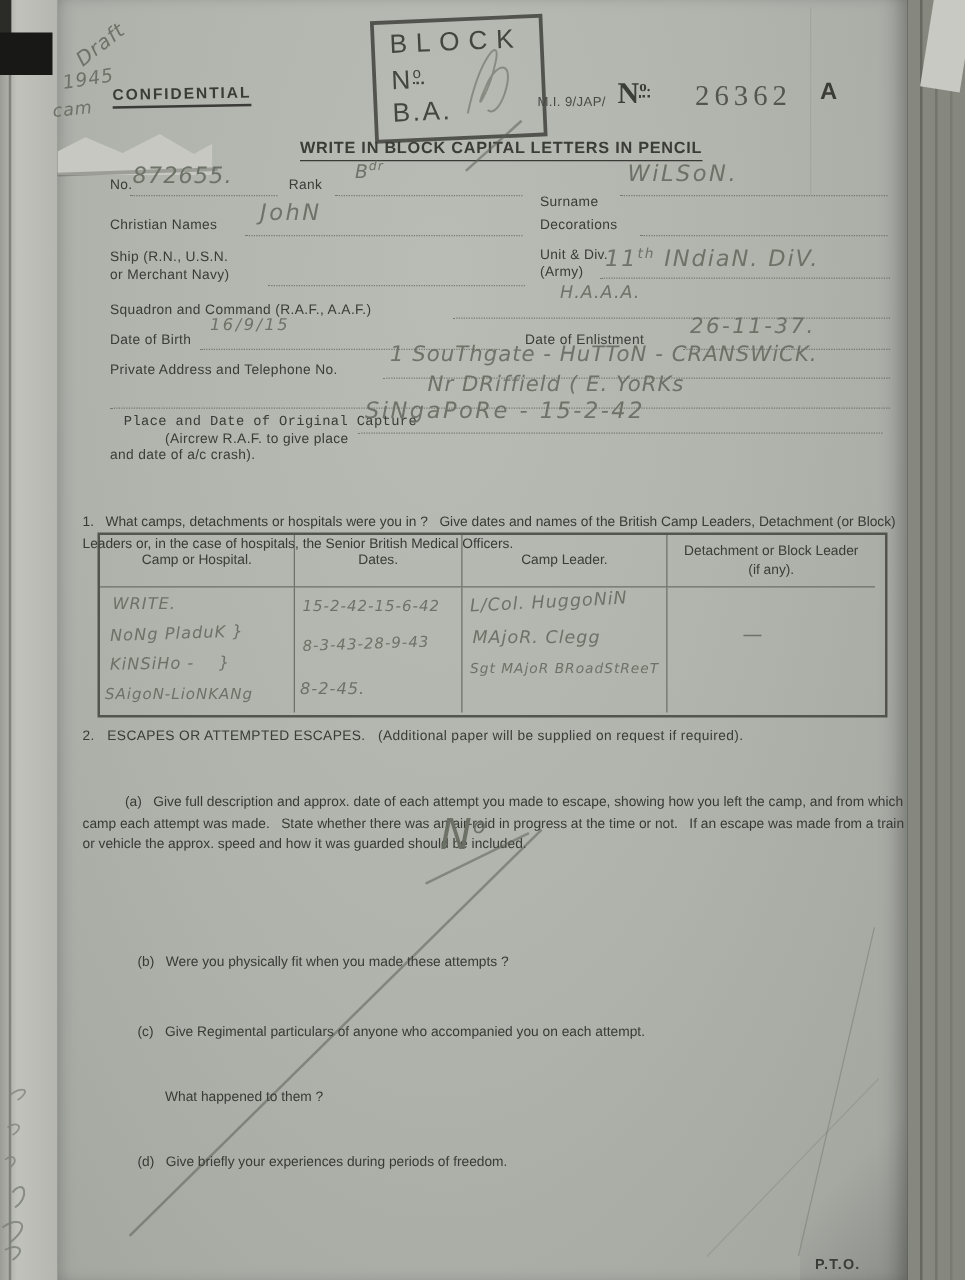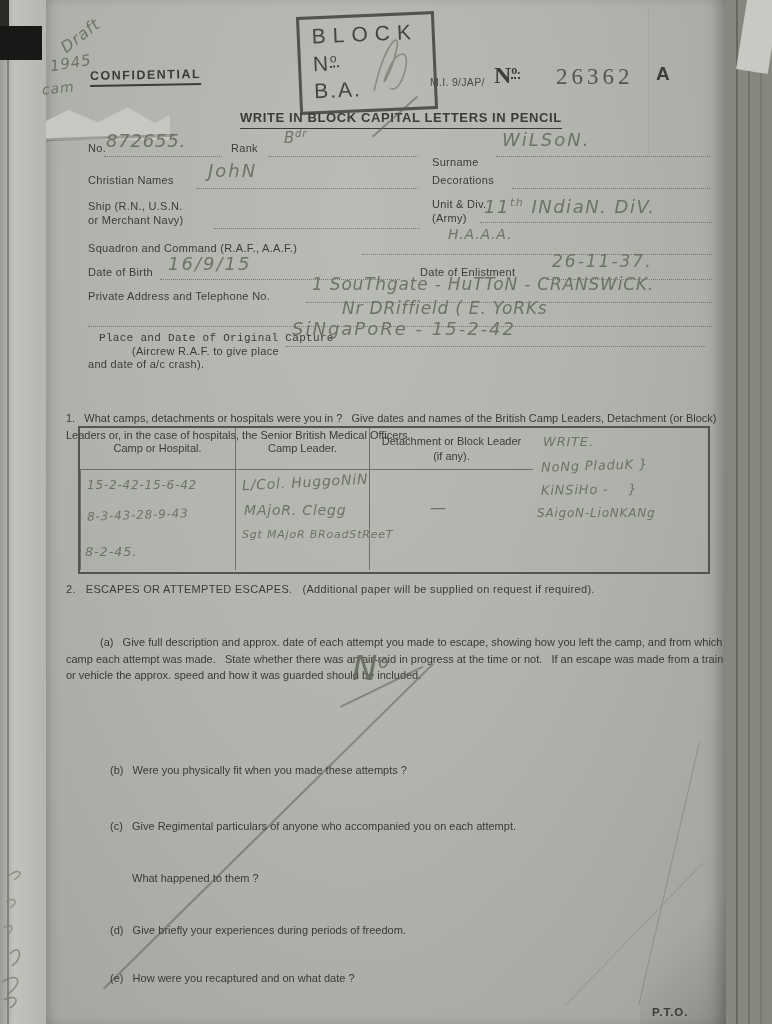--- a/index.html
+++ b/index.html
@@ -116,21 +116,21 @@
   <div class="abs lbl" style="left:432px;top:198px;">Unit &amp; Div.</div>
   <div class="abs lbl" style="left:432px;top:212px;">(Army)</div>
   <div class="abs hw" style="left:484px;top:196px;font-size:18px;letter-spacing:1.5px;"><span>11</span><sup style="font-size:11px;">th</sup><span> INdiaN. DiV.</span></div>
   <div class="abs dot" style="left:480px;top:222px;width:232px;"></div>
   <div class="abs hw" style="left:448px;top:226px;font-size:14px;">H.A.A.A.</div>
 
   <div class="abs lbl" style="left:88px;top:242px;">Squadron and Command (R.A.F., A.A.F.)</div>
   <div class="abs dot" style="left:362px;top:254px;width:350px;"></div>
 
   <div class="abs lbl" style="left:88px;top:266px;">Date of Birth</div>
-  <div class="abs hw" style="left:168px;top:253px;font-size:18px;letter-spacing:2px;">16/9/15</div>
+  <div class="abs hw" style="left:168px;top:253px;font-size:13px;letter-spacing:2px;">16/9/15</div>
   <div class="abs dot" style="left:160px;top:279px;width:240px;"></div>
   <div class="abs lbl" style="left:420px;top:266px;">Date of Enlistment</div>
   <div class="abs hw" style="left:552px;top:251px;font-size:17px;letter-spacing:2px;">26-11-37.</div>
   <div class="abs dot" style="left:546px;top:279px;width:166px;"></div>
 
   <div class="abs lbl" style="left:88px;top:290px;">Private Address and Telephone No.</div>
   <div class="abs hw" style="left:312px;top:274px;font-size:17px;">1 SouThgate - HuTToN - CRANSWiCK.</div>
   <div class="abs dot" style="left:306px;top:302px;width:406px;"></div>
   <div class="abs hw" style="left:342px;top:298px;font-size:17px;">Nr DRiffield ( E. YoRKs</div>
   <div class="abs dot" style="left:88px;top:326px;width:624px;"></div>
@@ -138,20 +138,21 @@
   <div class="abs lbl" style="left:99px;top:332px;font-family:Liberation Mono, monospace;">Place and Date of Original Capture</div>
   <div class="abs lbl" style="left:88px;top:345px;margin-left:44px;">(Aircrew R.A.F. to give place</div>
   <div class="abs lbl" style="left:88px;top:358px;">and date of a/c crash).</div>
   <div class="abs hw" style="left:292px;top:318px;font-size:18px;letter-spacing:2px;">SiNgaPoRe - 15-2-42</div>
   <div class="abs dot" style="left:286px;top:346px;width:420px;"></div>
 
   <div class="abs para" style="left:66px;top:378px;width:658px;">1.   What camps, detachments or hospitals were you in ?   Give dates and names of the British Camp Leaders, Detachment (or Block) Leaders or, in the case of hospitals, the Senior British Medical Officers.</div>
 
   <div class="abs ctable">
     <div class="cell first th">Camp or Hospital.</div>
+    <div class="cell th">Dates.</div>
     <div class="cell th">Camp Leader.</div>
     <div class="cell th">Detachment or Block Leader (if any).</div>
     <div class="cell first">
       <span class="hw cellhw" style="left:10px;top:6px;">WRITE.</span>
       <span class="hw cellhw" style="left:8px;top:30px;transform:rotate(-2deg);">NoNg PladuK }</span>
       <span class="hw cellhw" style="left:8px;top:54px;transform:rotate(-1deg);">KiNSiHo -    }</span>
       <span class="hw cellhw" style="left:4px;top:78px;font-size:12px;">SAigoN-LioNKANg</span>
     </div>
     <div class="cell">
       <span class="hw cellhw" style="left:6px;top:8px;font-size:12px;">15-2-42-15-6-42</span>
@@ -173,21 +174,20 @@
 
   <div class="abs hw" style="left:352px;top:648px;font-size:34px;"><span>N</span><sup style="font-size:17px;">o</sup></div>
   <div class="abs pencil-line" style="left:340px;top:706px;width:92px;height:2px;transform:rotate(-26deg);"></div>
 
   <div class="abs pencil-line" style="left:103px;top:988px;width:463px;height:1.5px;transform:rotate(-44.6deg);"></div>
 
   <div class="abs para" style="left:110px;top:730px;">(b)   Were you physically fit when you made these attempts ?</div>
   <div class="abs para" style="left:110px;top:786px;">(c)   Give Regimental particulars of anyone who accompanied you on each attempt.</div>
   <div class="abs para" style="left:132px;top:838px;">What happened to them ?</div>
   <div class="abs para" style="left:110px;top:890px;">(d)   Give briefly your experiences during periods of freedom.</div>
-  <div class="abs para" style="left:110px;top:938px;">(e)   How were you recaptured and on what date ?</div>
 
   <svg class="abs" style="left:0px;top:862px;" width="44" height="150">
     <path d="M8,14 C18,6 26,10 14,18 M6,40 C14,34 20,40 10,46 M4,66 C10,60 16,66 8,72" fill="none" stroke="#82857b" stroke-width="1.4" opacity=".8"></path>
     <path d="M10,92 C20,80 24,96 12,104 M2,120 C16,110 26,118 8,132 M4,138 C14,132 22,138 10,146" fill="none" stroke="#7b7e74" stroke-width="1.6" opacity=".8"></path>
   </svg>
 
   <div class="abs lbl bold" style="left:652px;top:1006px;font-size:11.5px;letter-spacing:1px;">P.T.O.</div>
 
 </div>
 

